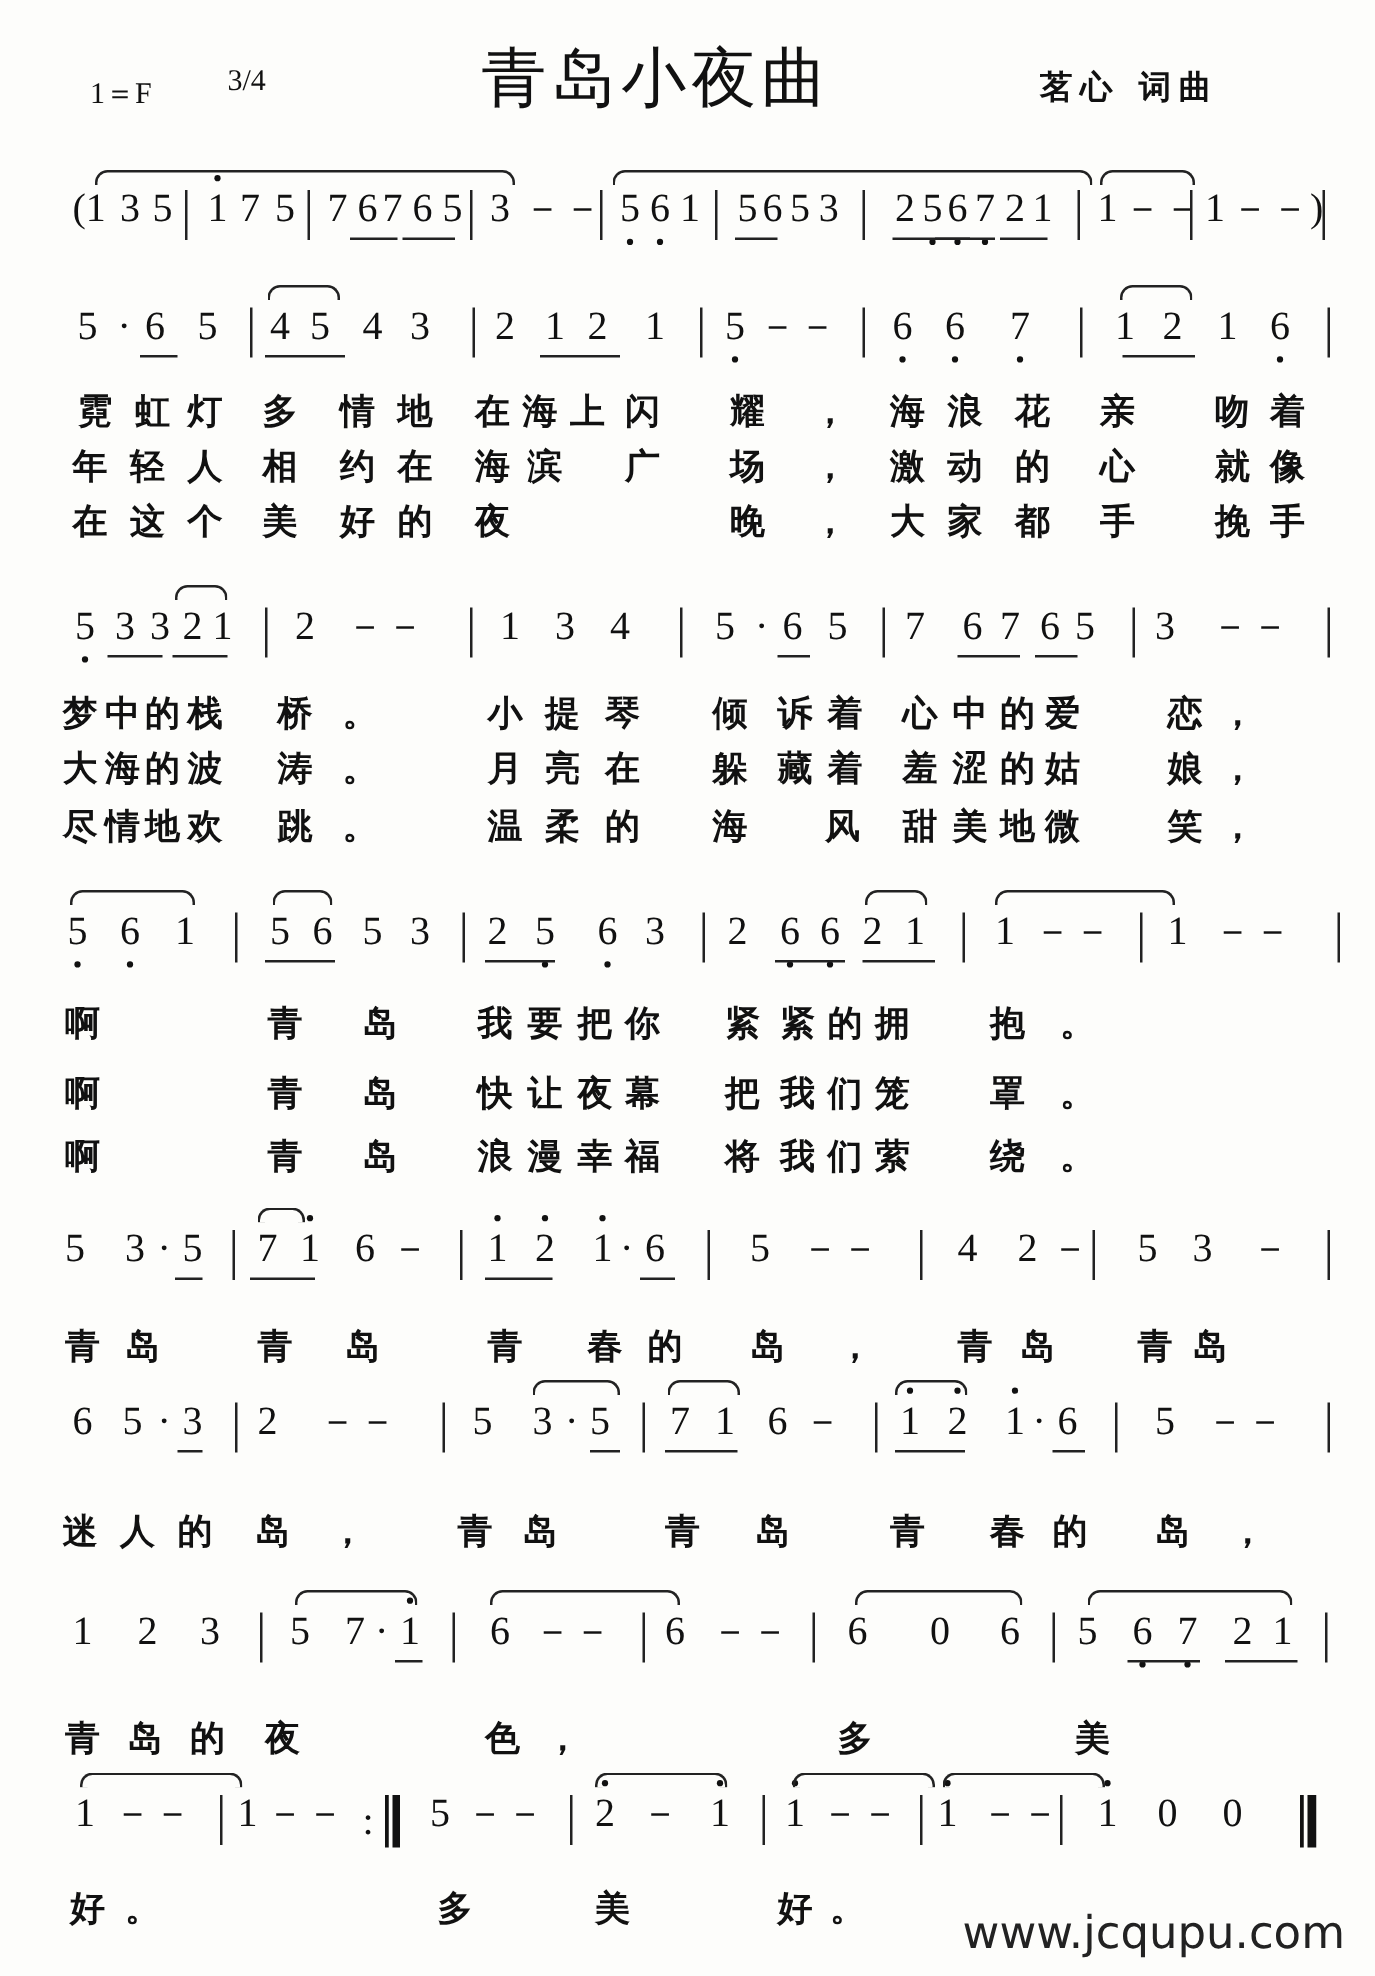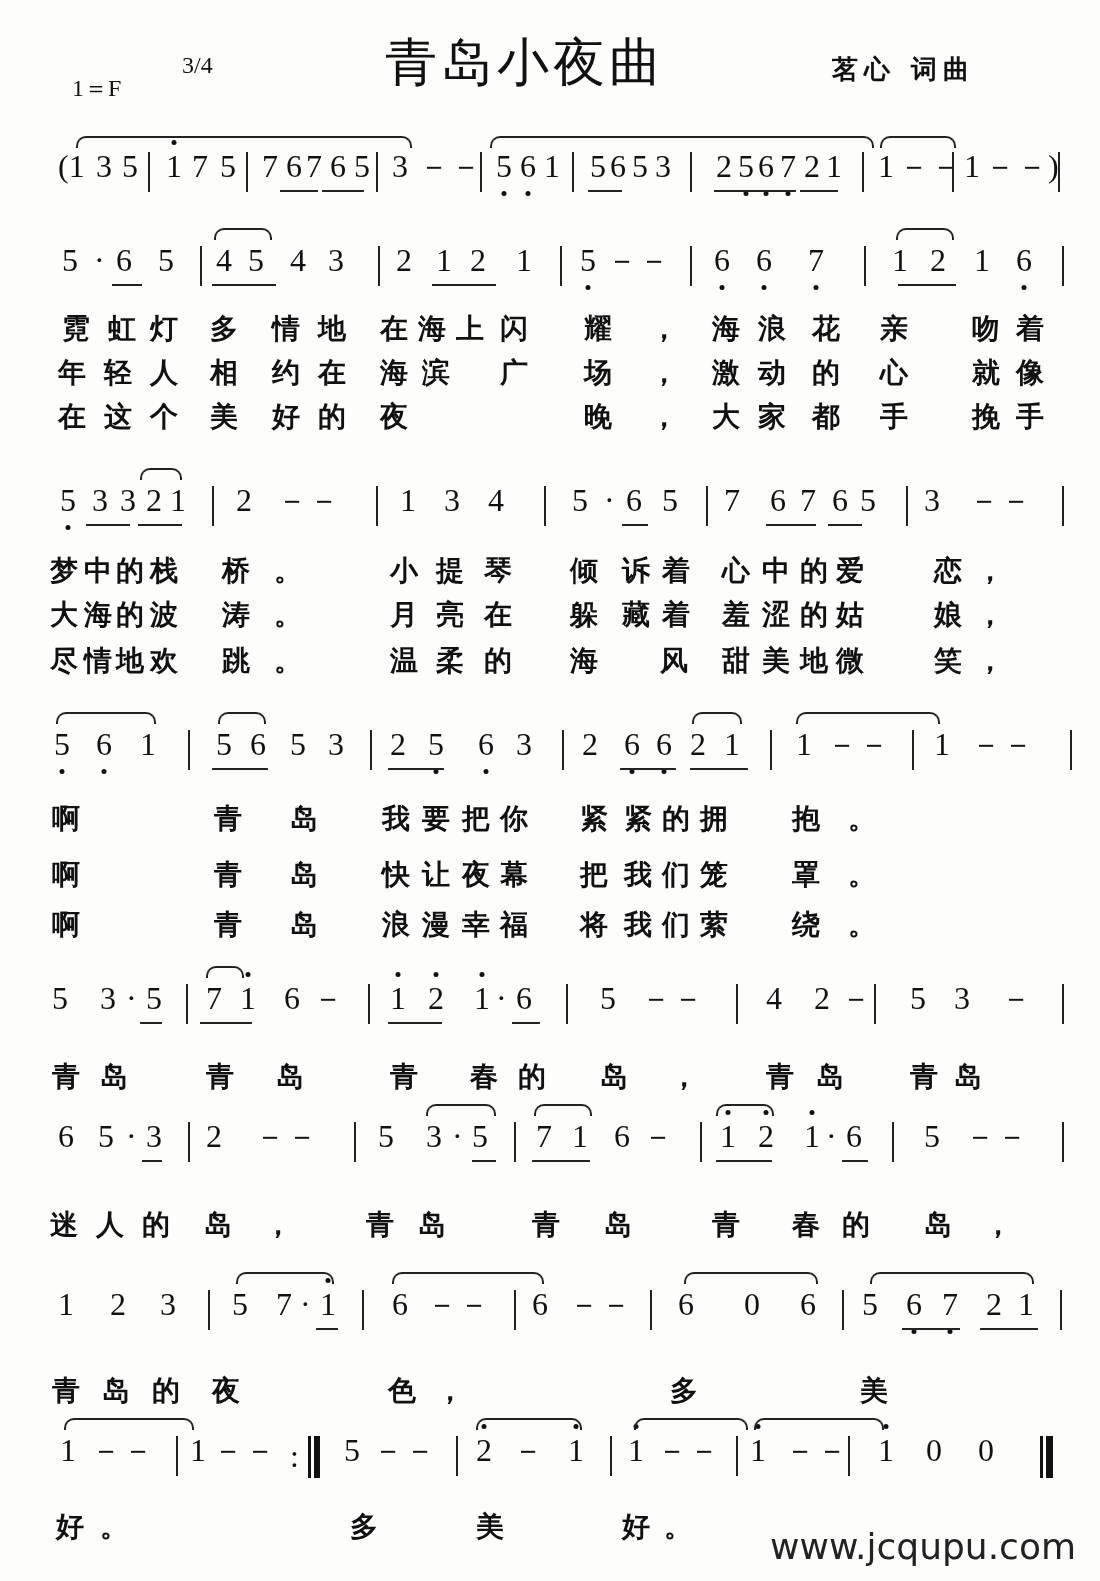--- a/index.html
+++ b/index.html
@@ -1,19 +1,19 @@
 <!DOCTYPE html>
 <html><head>
 <meta charset="utf-8">
 <style>
   html,body{margin:0;padding:0;}
   body{width:1100px;height:1581px;background:#fdfdfb;position:relative;overflow:hidden;
        font-family:"DejaVu Serif","Liberation Serif",serif;color:#111;}
   .abs{position:absolute;}
-  #key{left:72px;top:72px;font-size:24px;font-family:"Liberation Serif",serif;}
+  #key{left:72px;top:58px;font-size:24px;font-family:"Liberation Serif",serif;}
   #meter{left:182px;top:52px;font-size:24px;font-family:"Liberation Serif",serif;text-align:right;}
   #title{left:385px;top:28px;font-size:52px;font-family:"DejaVu Sans",sans-serif;letter-spacing:4px;}
   #credit{left:832px;top:52px;font-size:26px;font-family:"DejaVu Sans",sans-serif;font-weight:bold;letter-spacing:6px;}
   .tok{position:absolute;font-family:"Liberation Serif",serif;font-size:32px;line-height:40px;text-align:center;}
   .tok .dh{position:absolute;left:50%;top:-6px;width:5px;height:5px;border-radius:50%;background:#111;transform:translateX(-50%);}
   .tok .dl{position:absolute;left:50%;bottom:-10px;width:5px;height:5px;border-radius:50%;background:#111;transform:translateX(-50%);}
   .ul{position:absolute;height:2px;background:#222;}
   .bar{position:absolute;width:2px;background:#222;height:40px;}
   .slur{position:absolute;height:10px;border:2px solid #222;border-bottom:none;border-radius:10px 10px 0 0;}
   .lyr{position:absolute;font-family:"DejaVu Sans",sans-serif;font-weight:bold;font-size:28px;letter-spacing:0;}

